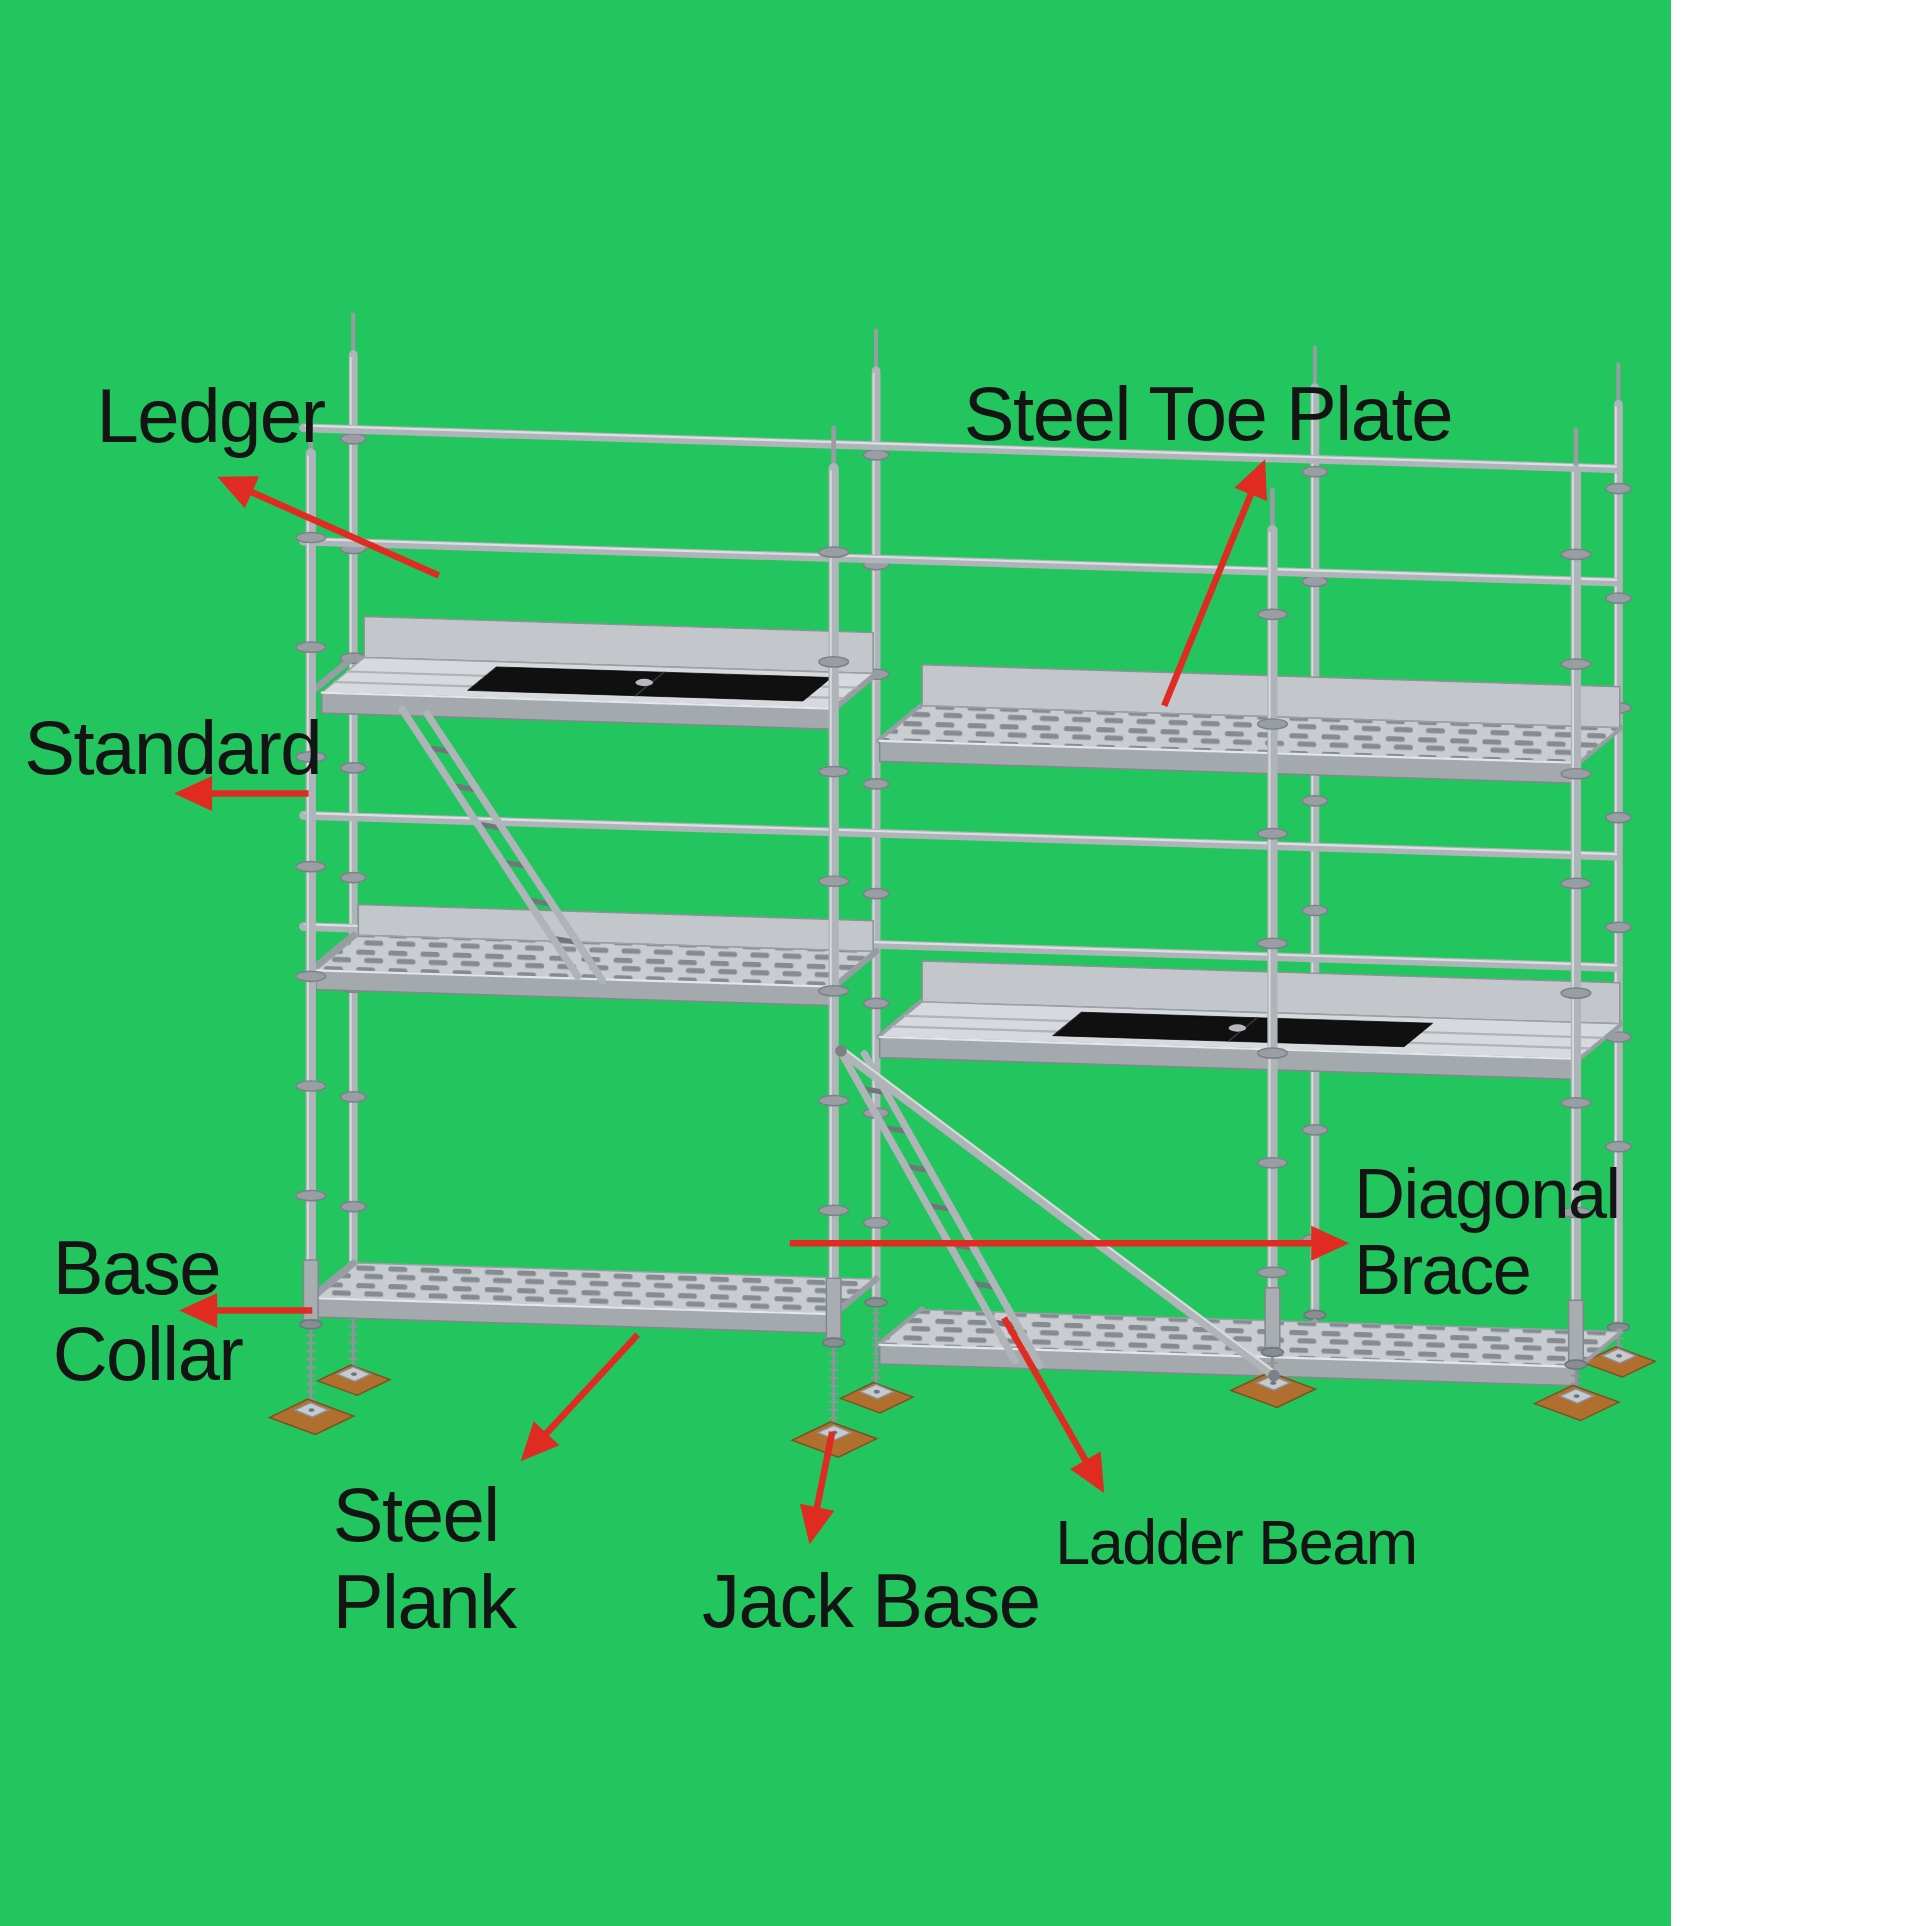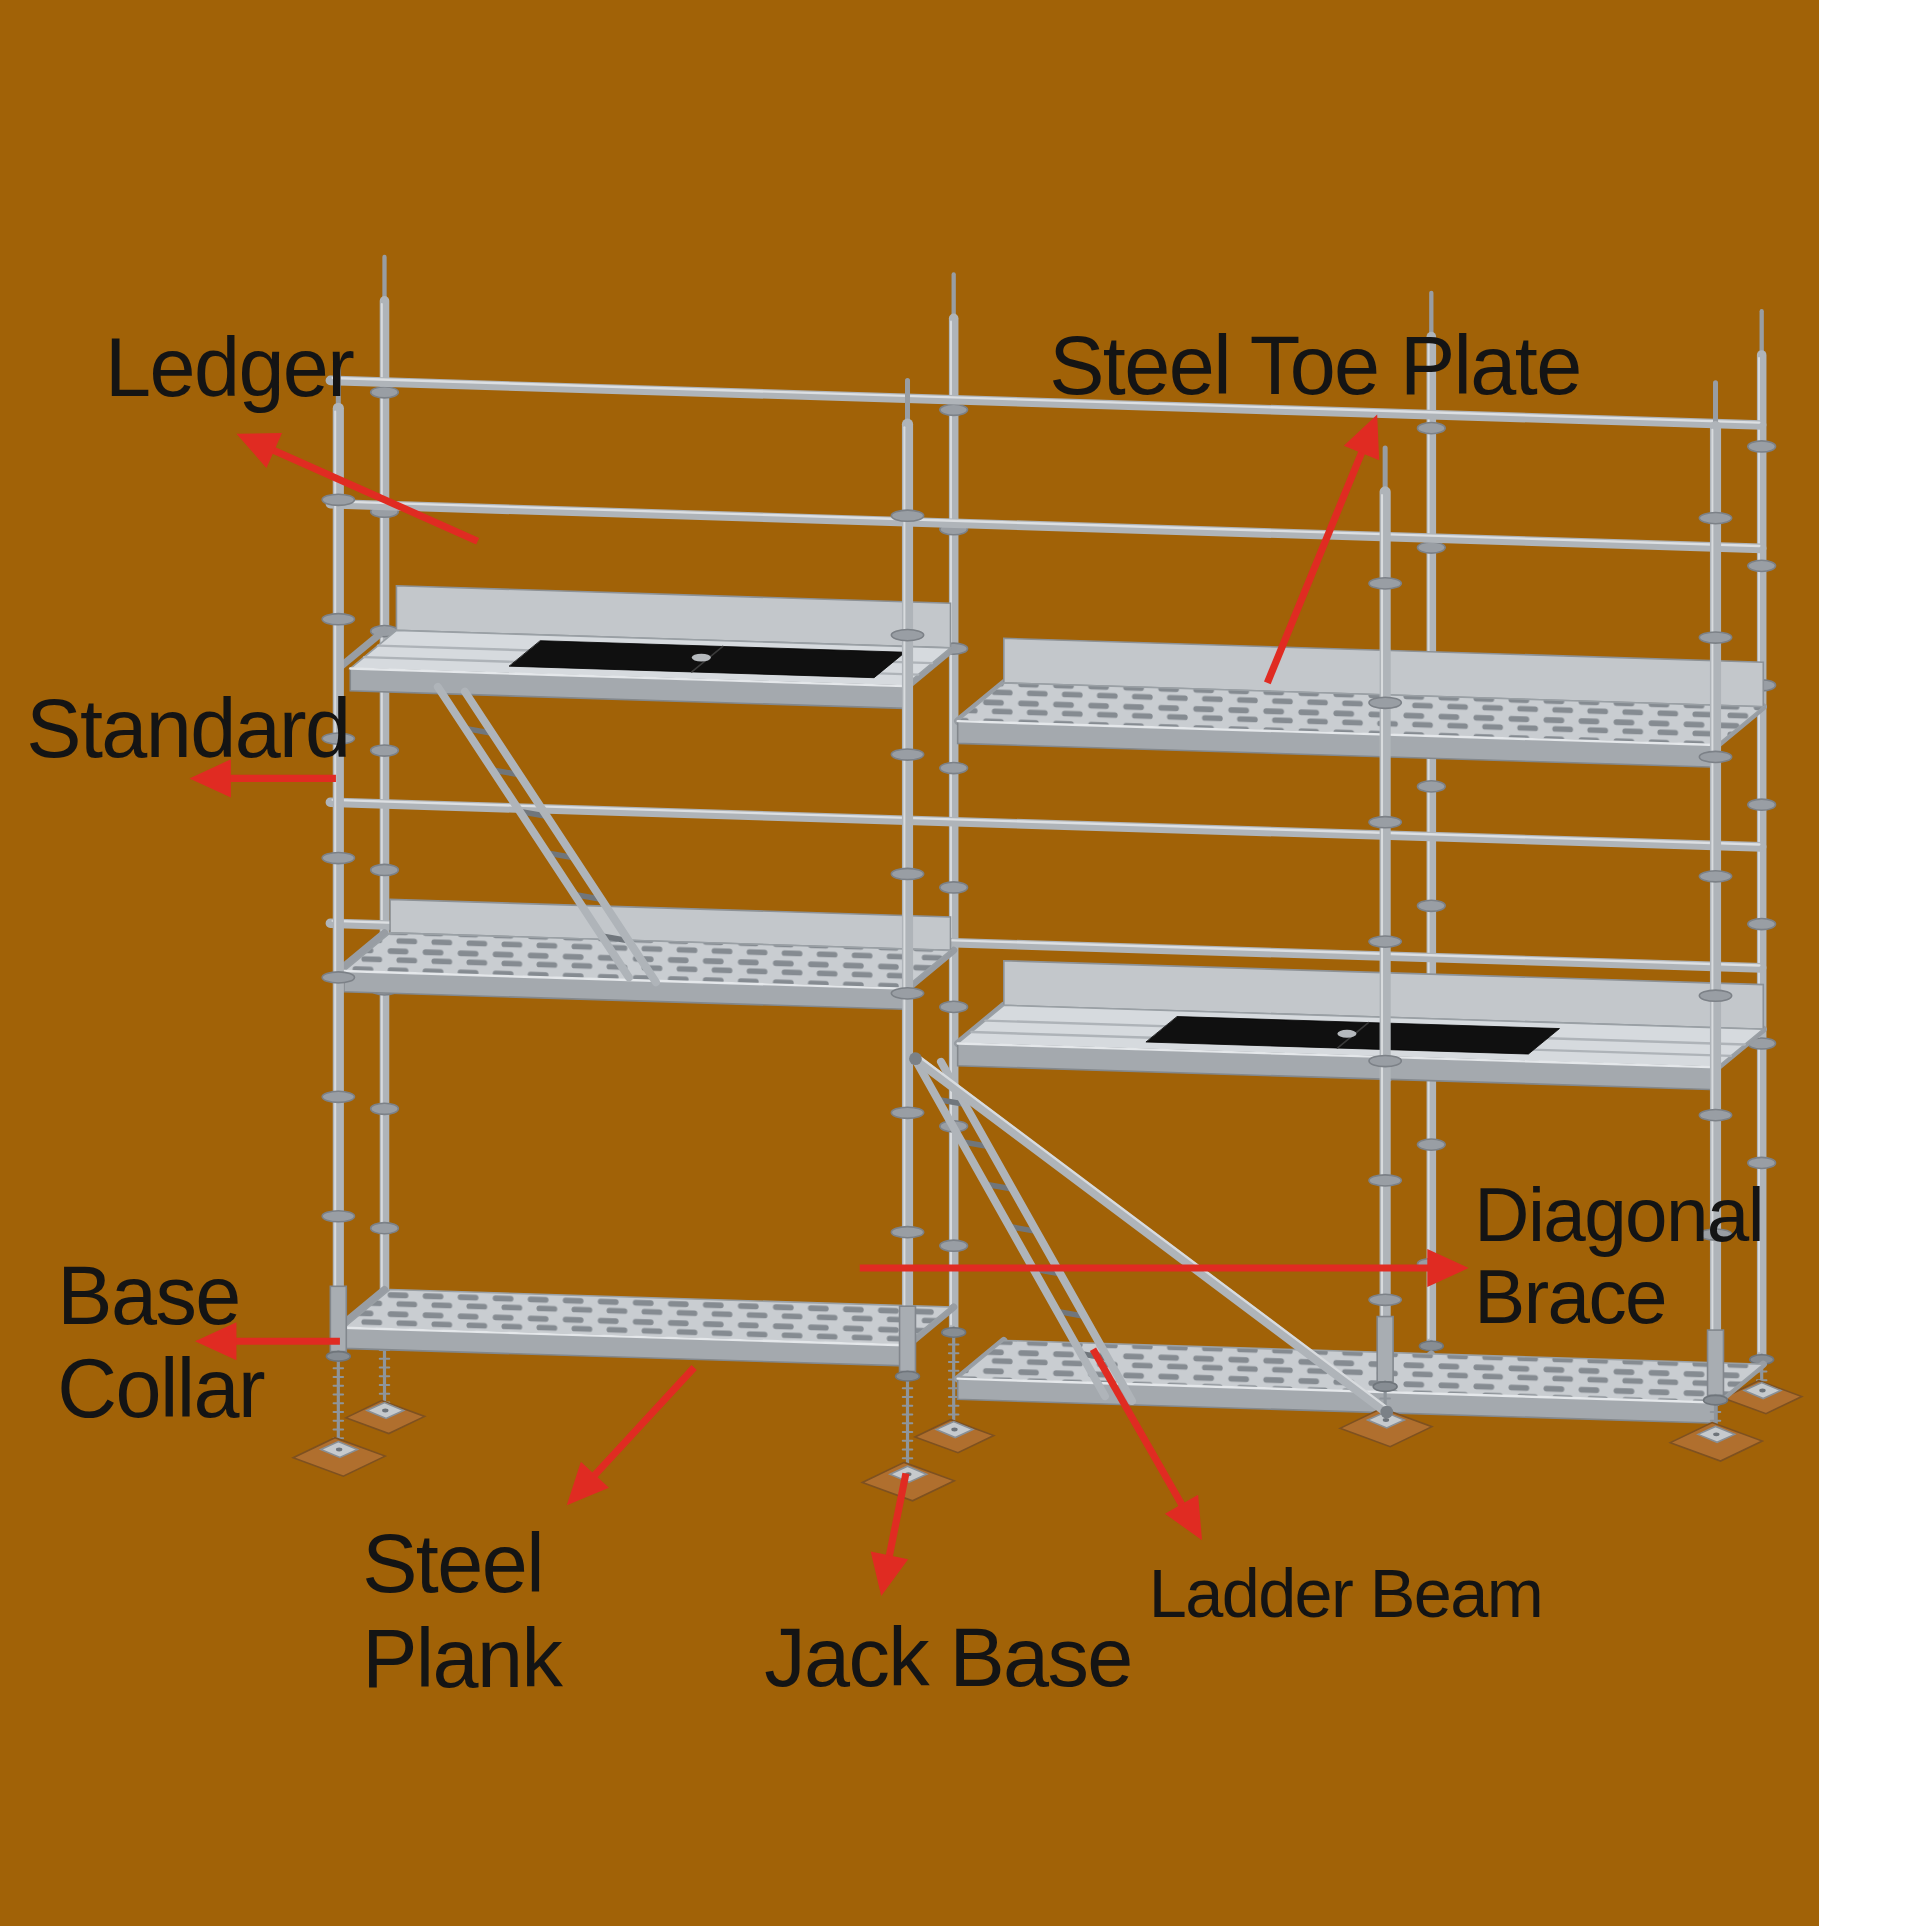--- a/index.html
+++ b/index.html
@@ -1,16 +1,16 @@
 <!DOCTYPE html>
 <html style="font-size:13.5px"><head>
 <meta charset="utf-8">
 <style>
   html,body{margin:0;padding:0;background:#ffffff;}
-  .stage{position:relative;width:1819px;height:1927px;background:#a16207;overflow:hidden;}
+  .stage{position:relative;width:1671px;height:1927px;background:#22c55e;overflow:hidden;}
   svg{display:block;width:100%;height:100%;}
   .lbl{font-family:"Liberation Sans",sans-serif;fill:#141414;letter-spacing:-2px;font-weight:500;}
 </style>
 </head>
 <body>
 
 <div class="stage">
 <svg viewBox="0 0 2285 2285" xmlns="http://www.w3.org/2000/svg">
   <defs>
     <pattern id="perf" width="44" height="24" patternUnits="userSpaceOnUse" patternTransform="skewY(1.8)">

